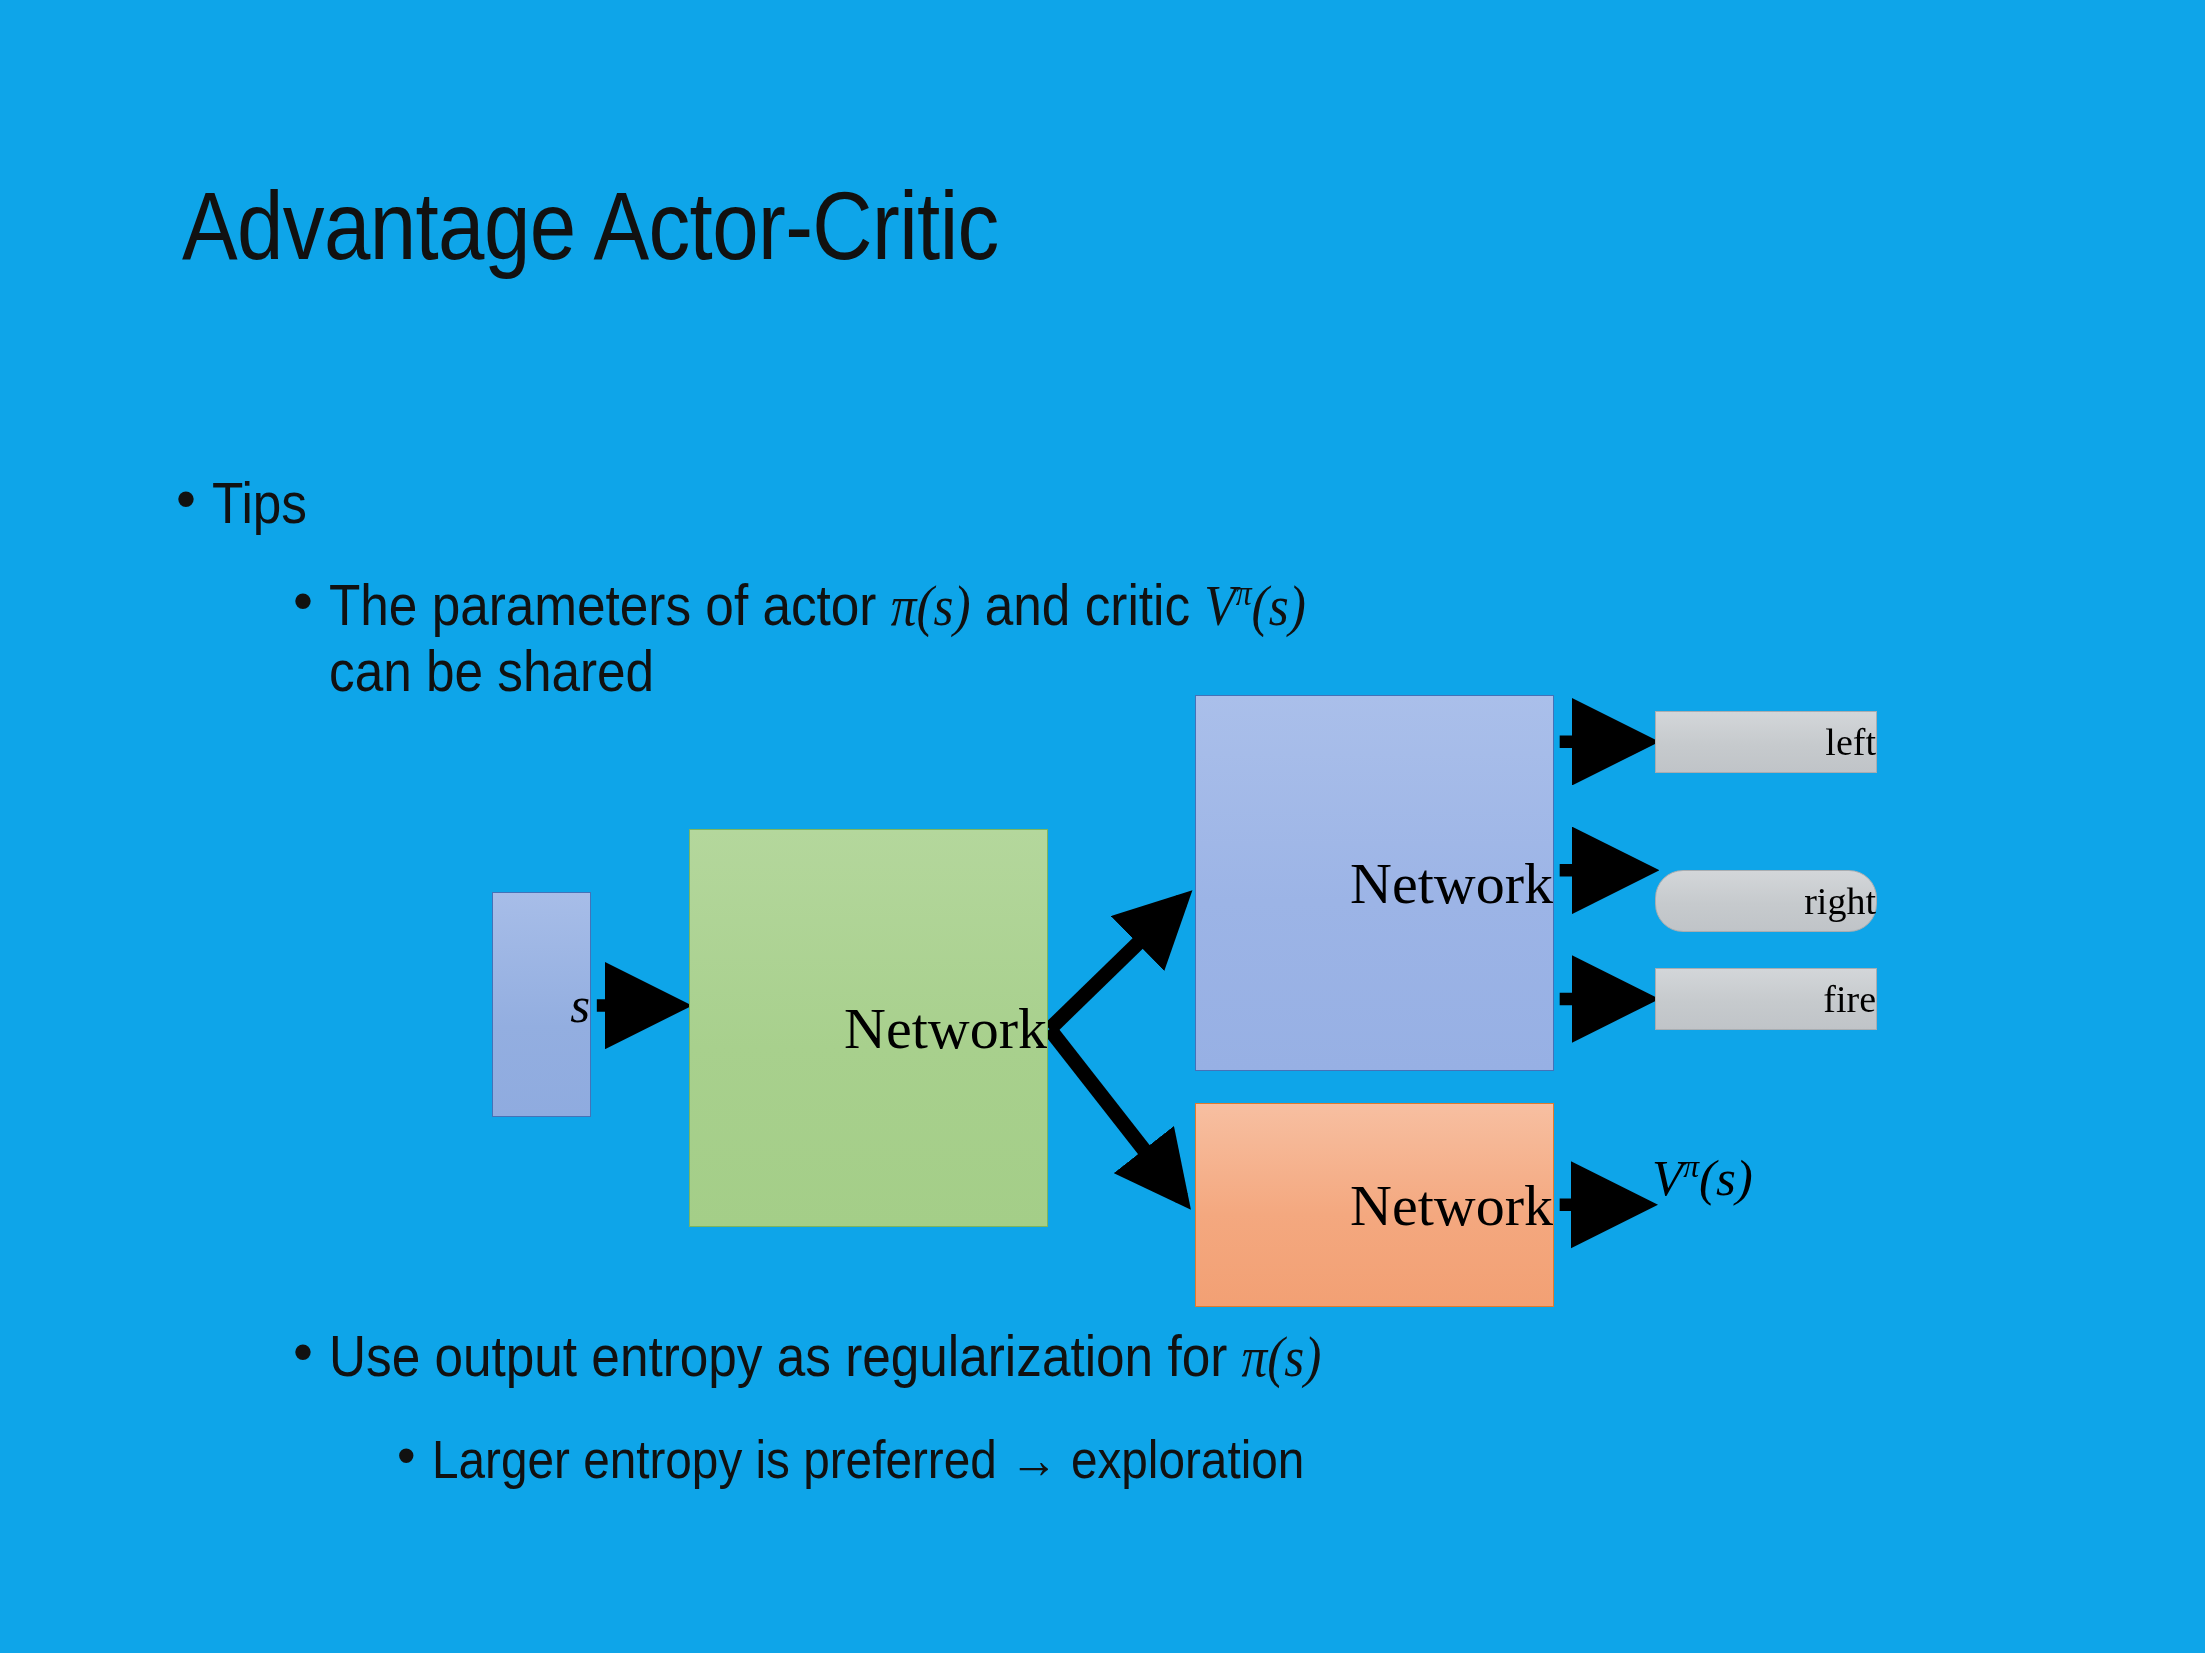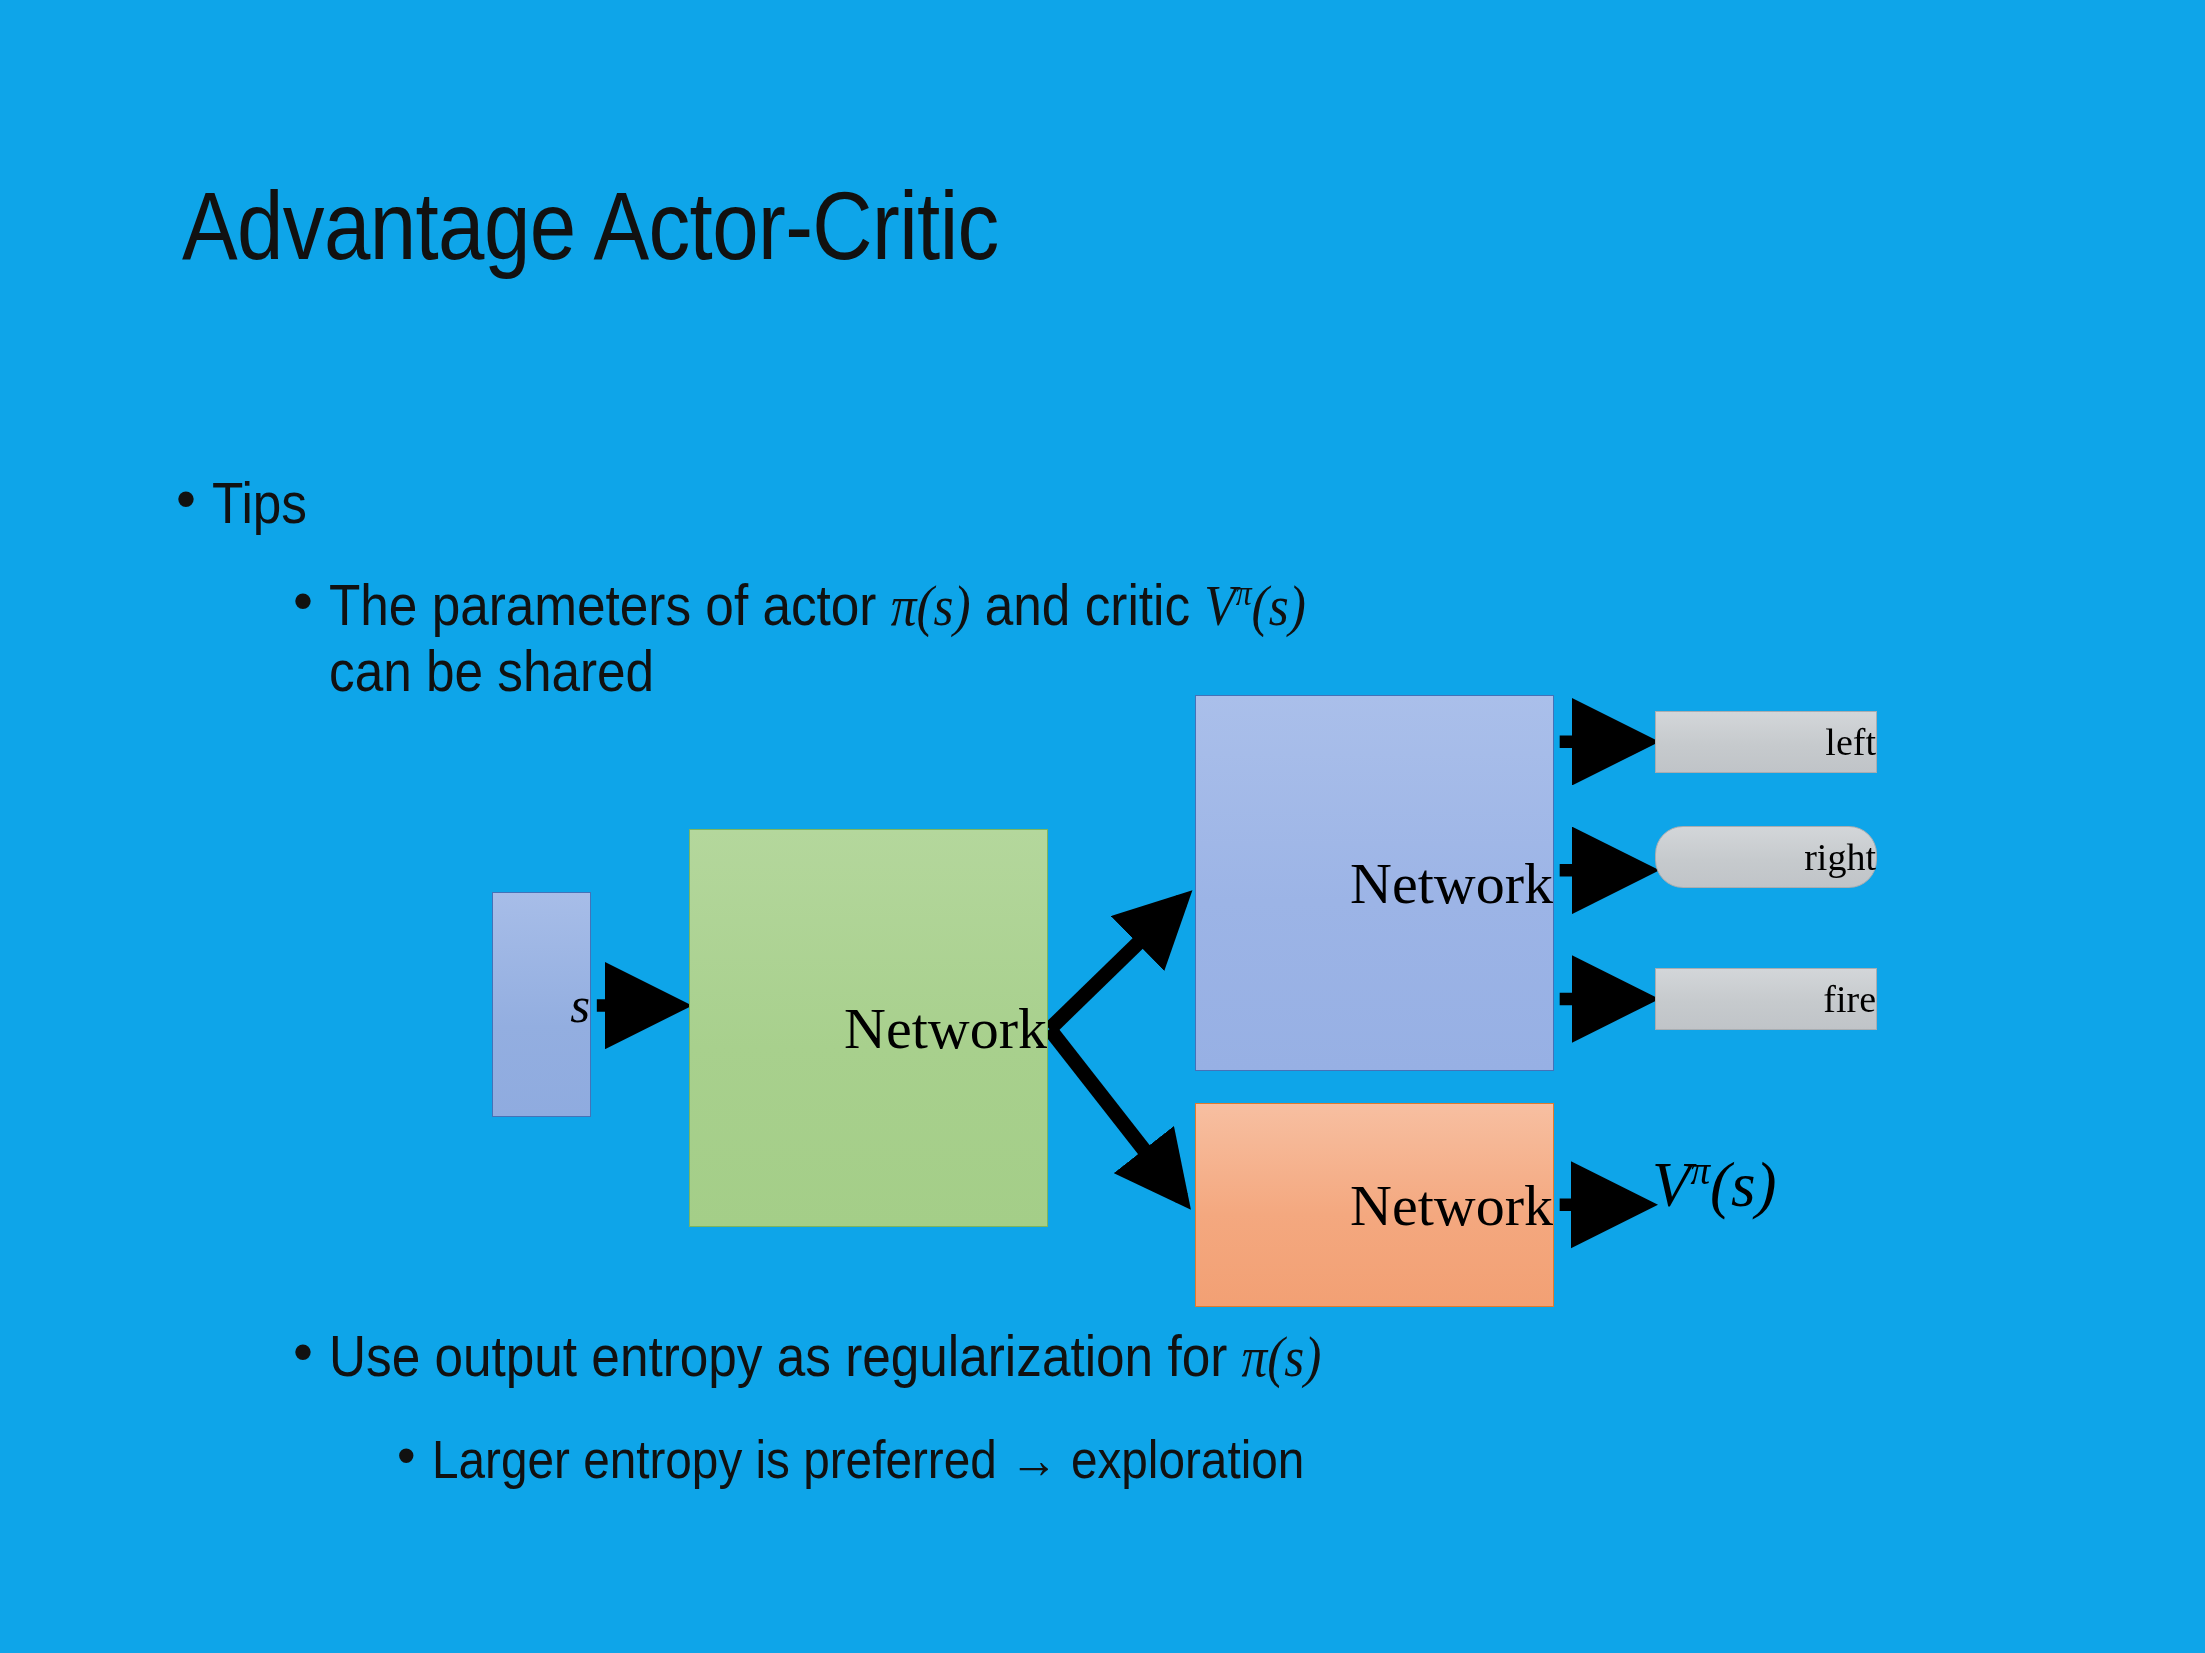--- a/index.html
+++ b/index.html
@@ -75,29 +75,29 @@
     background:linear-gradient(180deg,#f7bfa1 0%,#f4a87f 55%,#f2a074 100%);
     border:1.5px solid #e07a2e;
   }
   .node .lbl-net{font-size:58px;color:#000;font-family:Liberation Serif, serif;}
 
   .node-gray{
     width:222px;height:62px;left:1655px;
     background:linear-gradient(180deg,#d3d6d9 0%,#c6cacd 55%,#c0c4c8 100%);
     border:0.7px solid #a9adb1;
   }
-  .g1{top:711px;} .g2{top:826px;border-radius:28px;} .g3{top:968px;}
+  .g1{top:711px;} .g2{top:870px;border-radius:28px;} .g3{top:968px;}
   .node-gray .lbl-act{
     font-family:"Liberation Serif","DejaVu Serif",serif;
     font-size:38px;color:#000;font-style:normal;
   }
 
   .vpi{
     position:absolute;left:1652px;top:1148px;
-    font-size:63px;color:#000;white-space:nowrap;
+    font-size:51px;color:#000;white-space:nowrap;
   }
 
   svg.arrows{position:absolute;left:0;top:0;width:2205px;height:1654px;}
 </style>
 </head>
 <body>
 
 <div class="slide">
 
   <div class="title">Advantage Actor-Critic</div>

